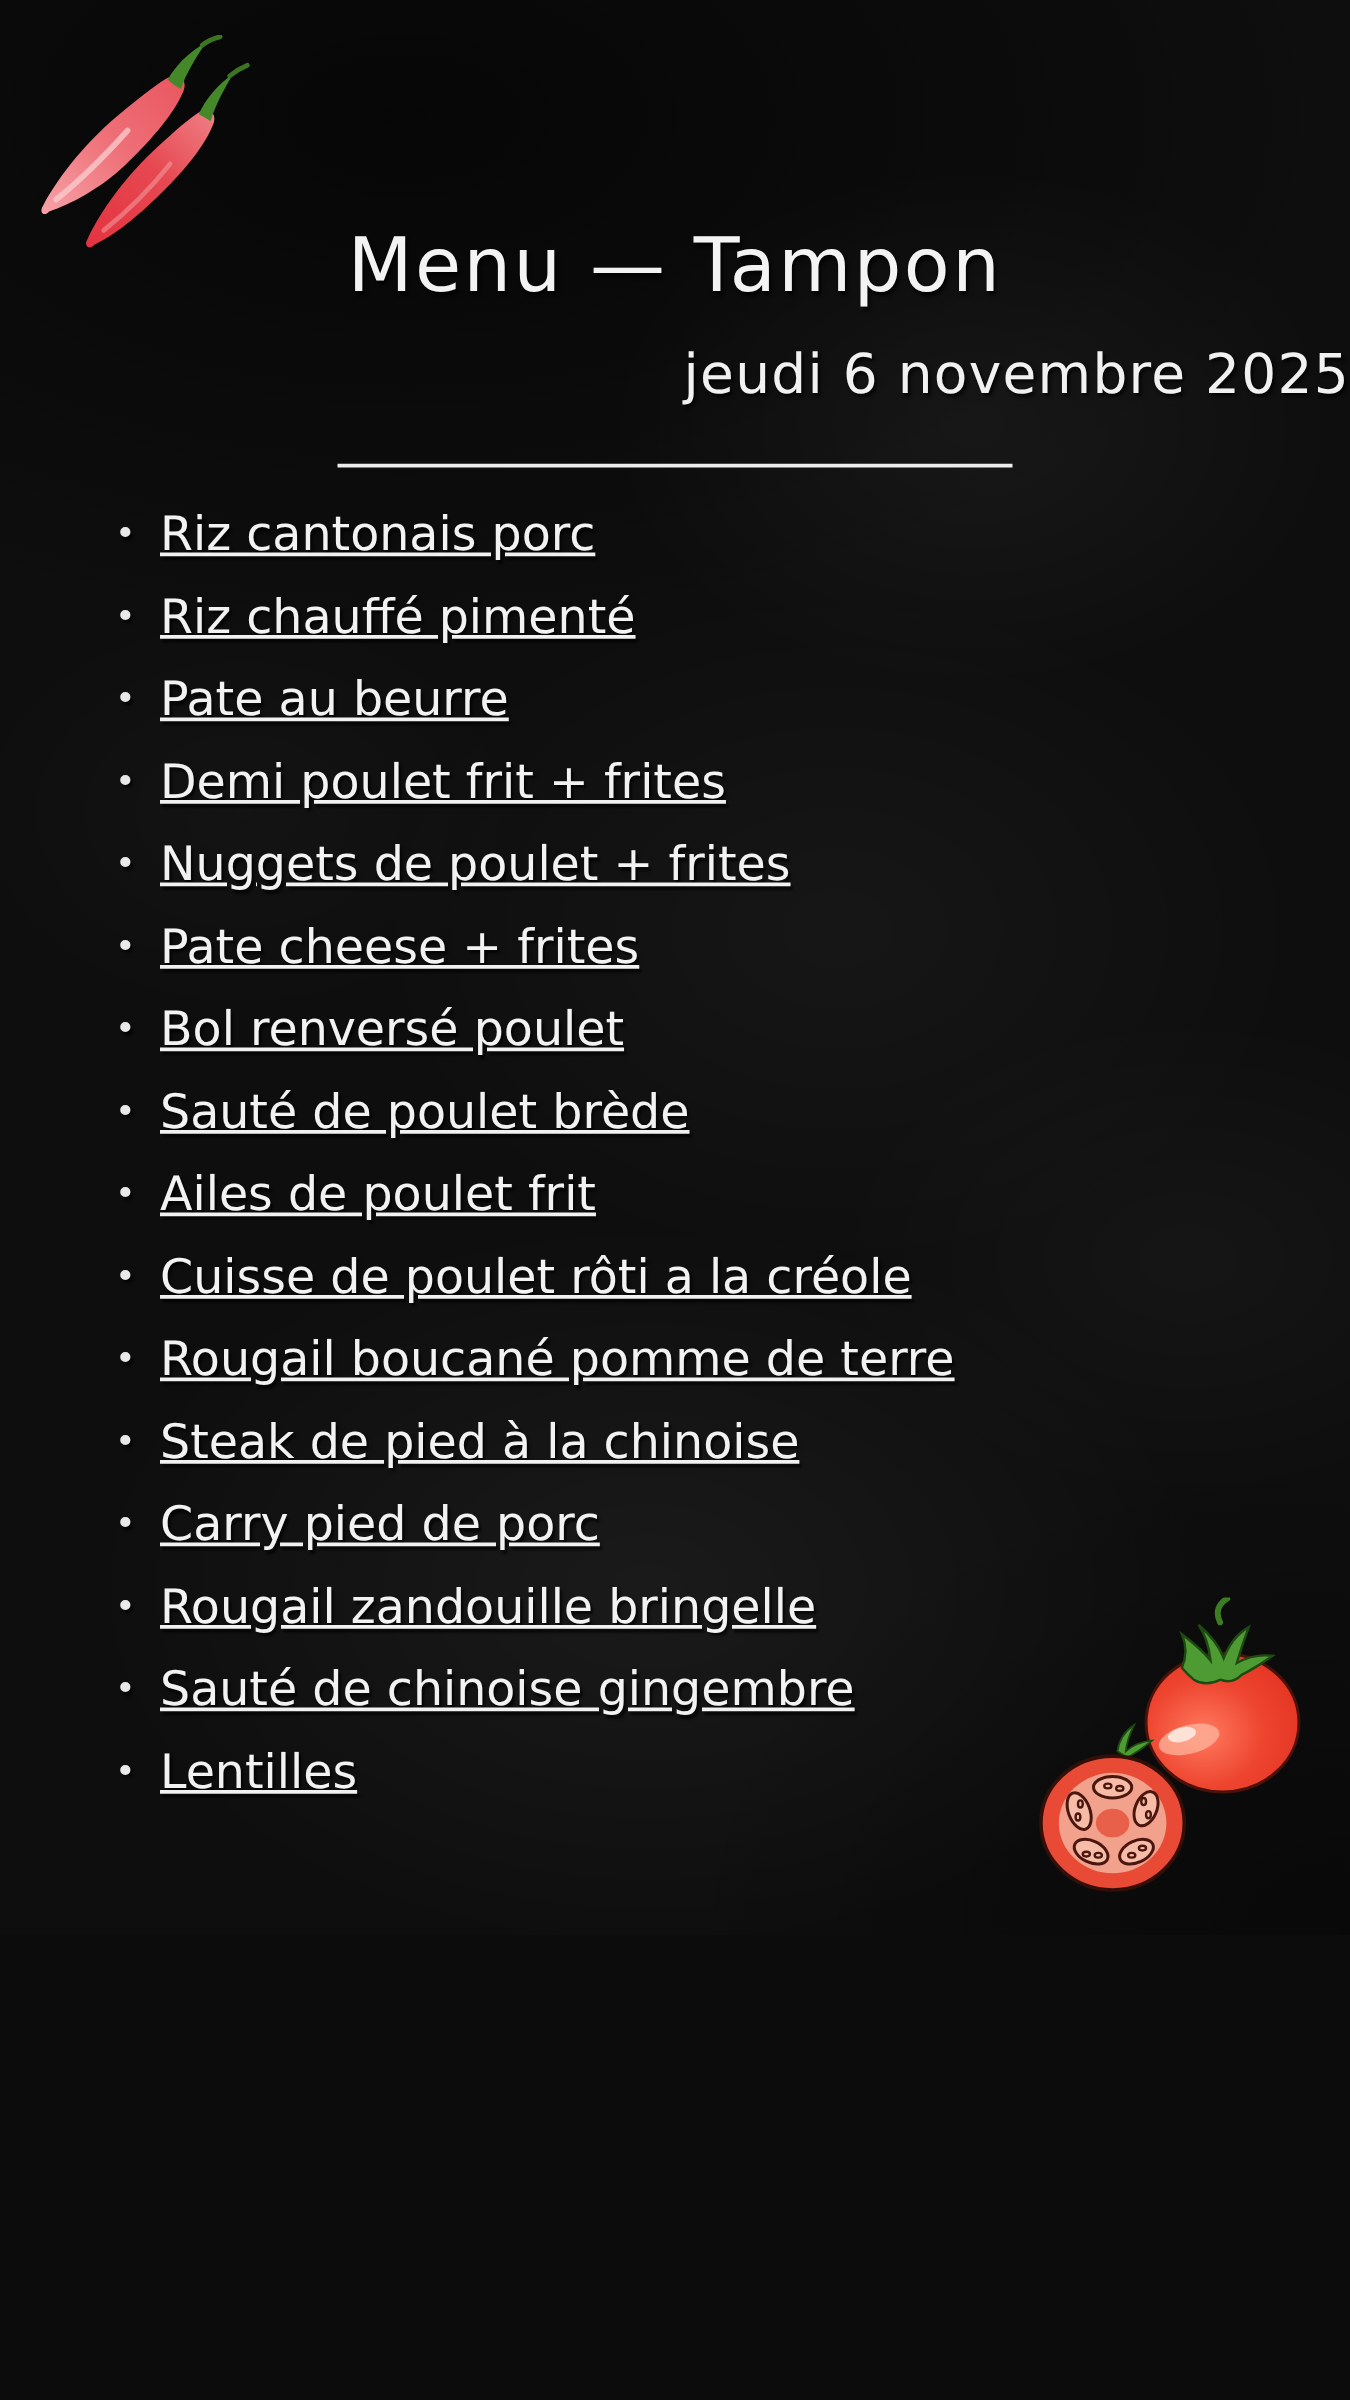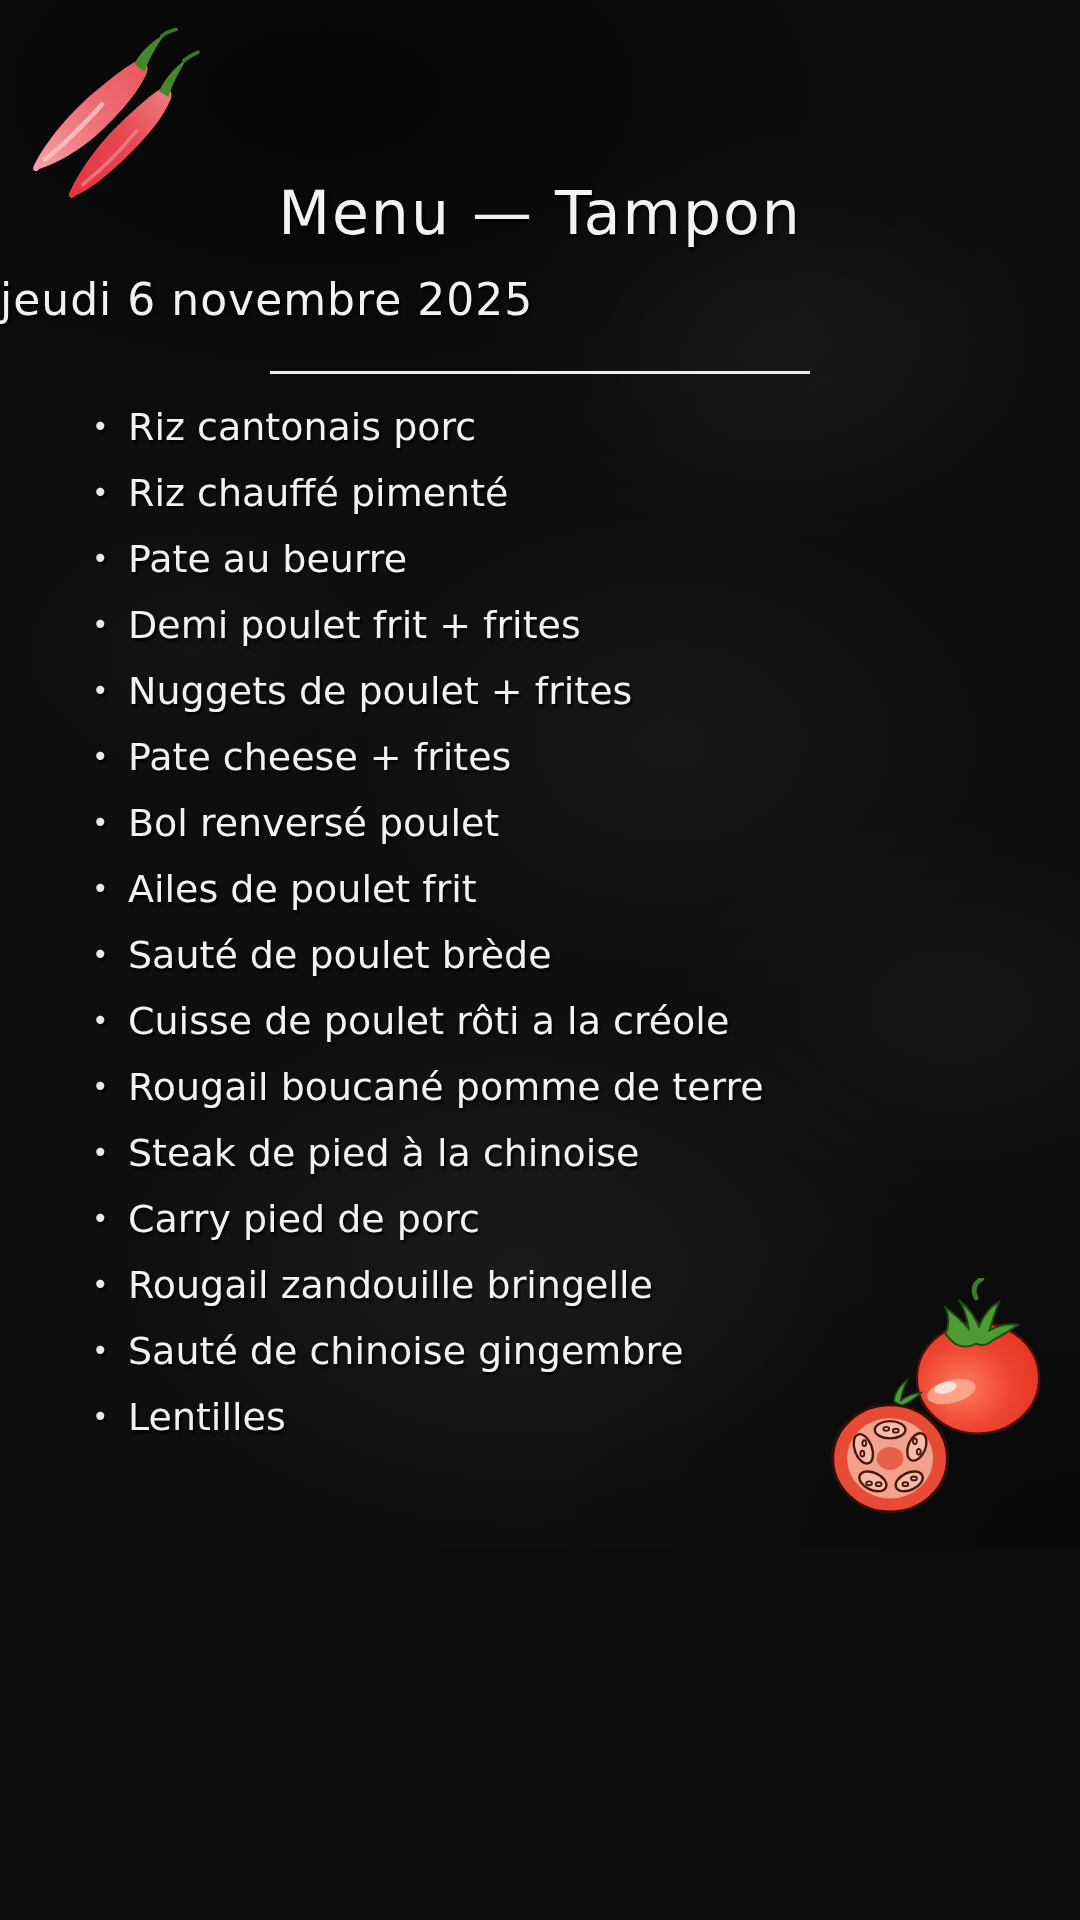--- a/index.html
+++ b/index.html
@@ -27,36 +27,37 @@
     padding-top:178px;
     text-align:center;
     font-size:60px;
     font-weight:normal;
     letter-spacing:2px;
     color:#f3f3f3;
     text-shadow:2px 3px 3px rgba(0,0,0,0.75);
   }
   .menu-date {
     margin-top:26px;
-    text-align:left;
+    text-align:right;
     font-size:44px;
     font-weight:normal;
     letter-spacing:1px;
     color:#f1f1f1;
     text-shadow:2px 3px 3px rgba(0,0,0,0.75);
   }
   .divider {
     width:540px;
     margin:46px auto 0 auto;
     border:none;
     border-top:3px solid #ededed;
   }
   .menu-list {
     list-style:none;
     margin:20px 0 0 92px;
+    text-decoration:underline;
   }
   .menu-item {
     position:relative;
     padding-left:36px;
     font-size:38px;
     line-height:66px;
     white-space:nowrap;
     color:#f2f2f2;
     text-shadow:2px 3px 2px rgba(0,0,0,0.7);
   }
@@ -116,22 +117,22 @@
   <hr class="divider">
 
   <ul class="menu-list">
     <li class="menu-item">Riz cantonais porc</li>
     <li class="menu-item">Riz chauffé pimenté</li>
     <li class="menu-item">Pate au beurre</li>
     <li class="menu-item">Demi poulet frit + frites</li>
     <li class="menu-item">Nuggets de poulet + frites</li>
     <li class="menu-item">Pate cheese + frites</li>
     <li class="menu-item">Bol renversé poulet</li>
+    <li class="menu-item">Sauté de poulet brède</li>
     <li class="menu-item">Ailes de poulet frit</li>
-    <li class="menu-item">Sauté de poulet brède</li>
     <li class="menu-item">Cuisse de poulet rôti a la créole</li>
     <li class="menu-item">Rougail boucané pomme de terre</li>
     <li class="menu-item">Steak de pied à la chinoise</li>
     <li class="menu-item">Carry pied de porc</li>
     <li class="menu-item">Rougail zandouille bringelle</li>
     <li class="menu-item">Sauté de chinoise gingembre</li>
     <li class="menu-item">Lentilles</li>
   </ul>
 
   <svg class="deco-tomatoes" viewBox="0 0 270 260" aria-hidden="true">

